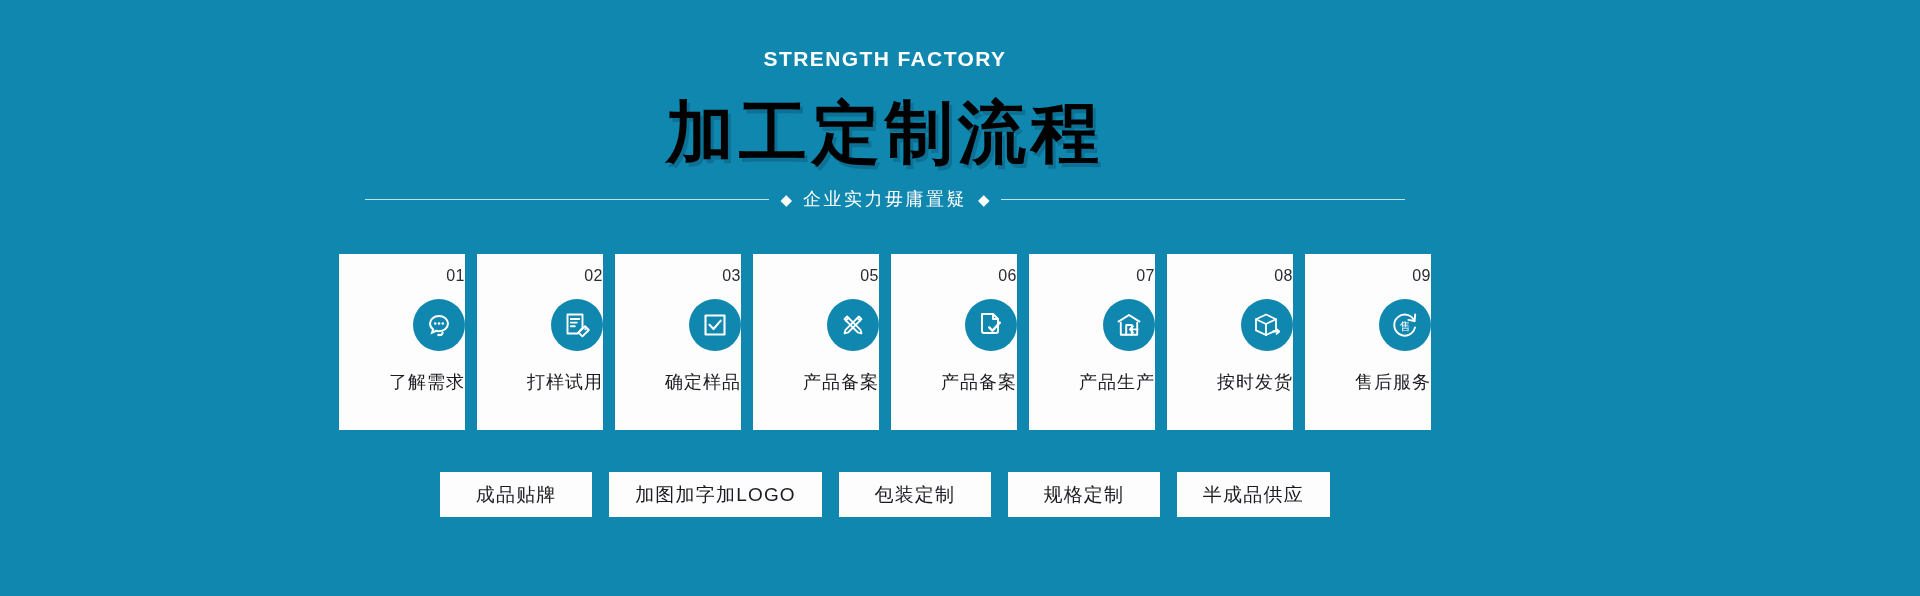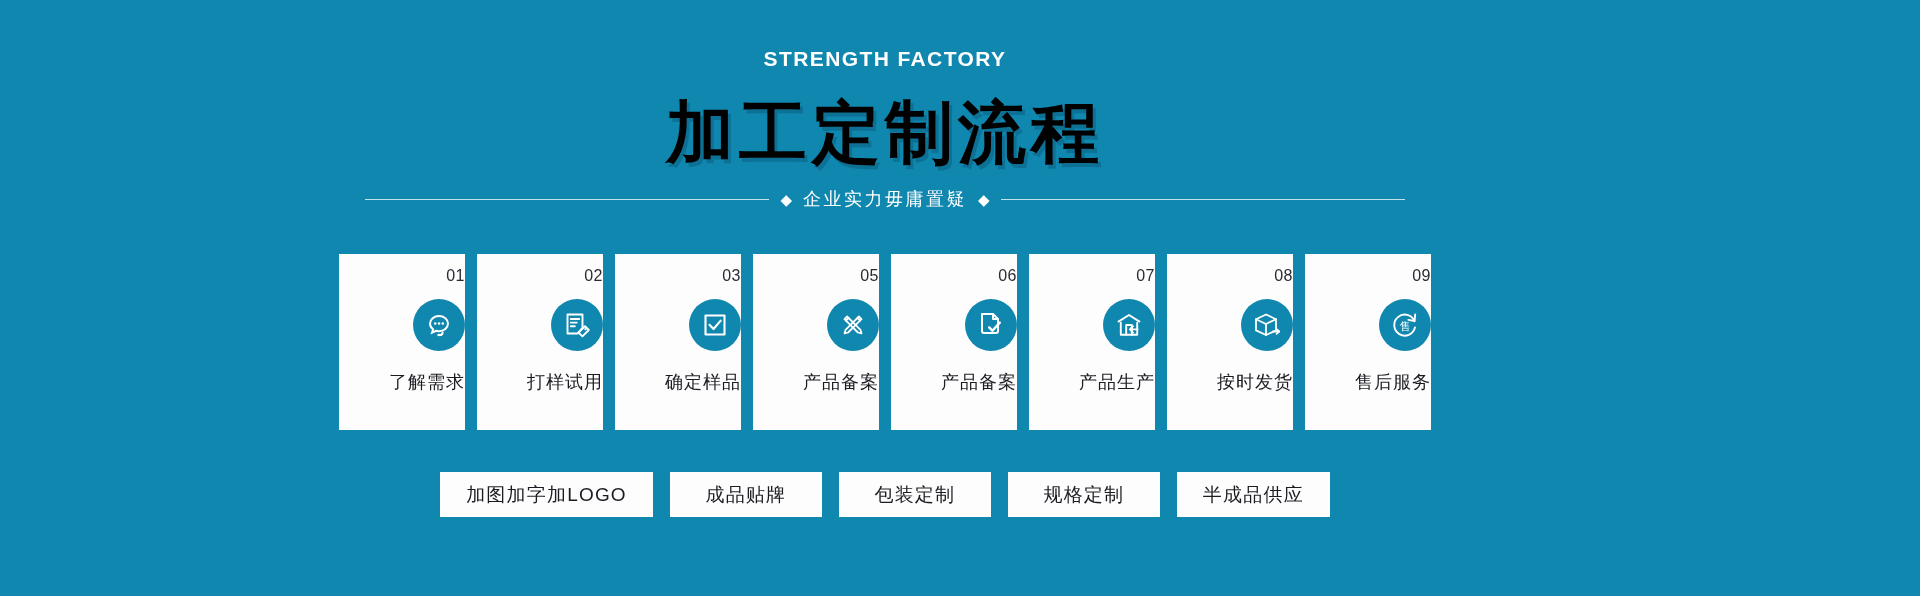--- a/index.html
+++ b/index.html
@@ -263,20 +263,20 @@
           <path d="M27.2 6.4l-.6 6.6-6.3-1.1"></path>
           <text x="17" y="22" font-family="'DejaVu Sans','Liberation Sans',sans-serif" font-size="11" fill="#ffffff" stroke="none" text-anchor="middle">售</text>
         </svg>
       </div>
       <div class="step-label">售后服务</div>
     </div>
 
   </div>
 
   <div class="tags">
+    <div class="tag">成品贴牌</div>
     <div class="tag">加图加字加LOGO</div>
-    <div class="tag">成品贴牌</div>
     <div class="tag">包装定制</div>
     <div class="tag">规格定制</div>
     <div class="tag">半成品供应</div>
   </div>
 
 </div>
 
 </body></html>

